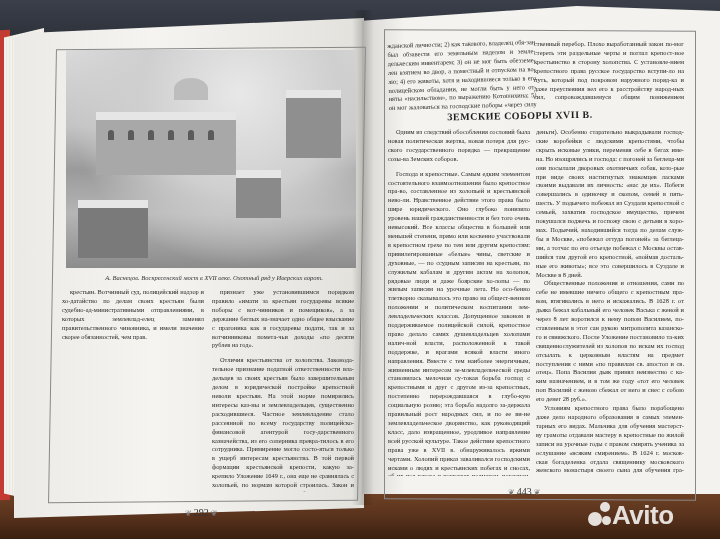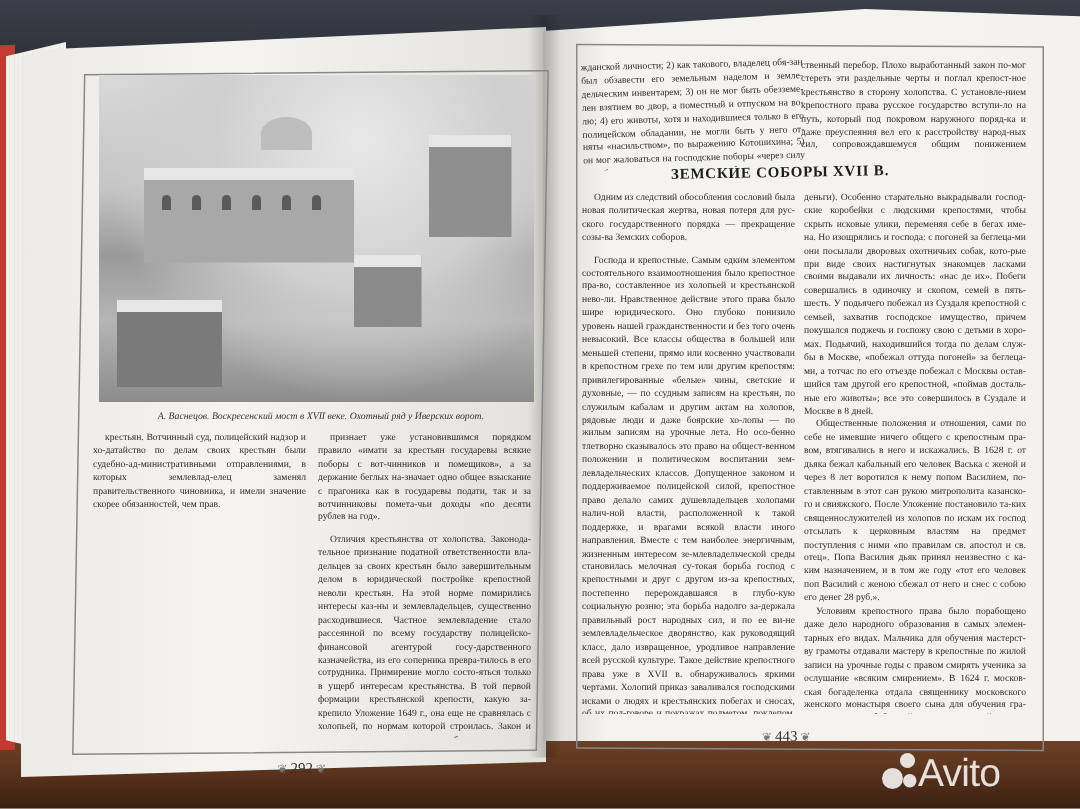--- a/index.html
+++ b/index.html
@@ -34,21 +34,21 @@
   .ill-dome{position:absolute;border-radius:50% 50% 0 0;background:#bdbdbd;}
   .ill-arch{position:absolute;width:6px;height:10px;border-radius:3px 3px 0 0;background:#5a5a5a;}
   .caption{position:absolute;left:74px;top:274px;width:280px;font-size:6.5px;font-style:italic;color:#333;text-align:center;}
   .col{position:absolute;font-size:6.4px;line-height:8.9px;color:#2b2b2b;text-align:justify;overflow:hidden;}
   .col p{margin:0;text-indent:8px;}
   .heading{position:absolute;left:410px;top:110px;width:220px;font-size:10px;font-weight:bold;letter-spacing:.5px;color:#1e1e1e;text-align:center;transform:rotate(-1deg);}
   .pagenum{position:absolute;font-size:10px;font-weight:normal;color:#333;margin-top:12px;}
   .pagenum-left{left:185px;top:495px;}
   .pagenum-right{left:508px;top:474px;}
   .orn{font-size:8px;color:#777;}
-  .watermark{position:absolute;left:612px;top:500px;color:rgba(255,255,255,.85);font-family:"Liberation Sans",sans-serif;font-size:26px;font-weight:normal;letter-spacing:-.5px;}
+  .watermark{position:absolute;left:612px;top:500px;color:rgba(255,255,255,.85);font-family:"Liberation Sans",sans-serif;font-size:26px;font-weight:bold;letter-spacing:-.5px;}
   .wm-dots{position:absolute;left:588px;top:502px;width:26px;height:26px;}
   .wm-dots span{position:absolute;border-radius:50%;background:rgba(255,255,255,.85);}
 </style>
 </head>
 <body>
 
 <div class="table-bottom"></div>
 <div class="cover-edge"></div>
 <div class="page-stack-left"></div>
 

